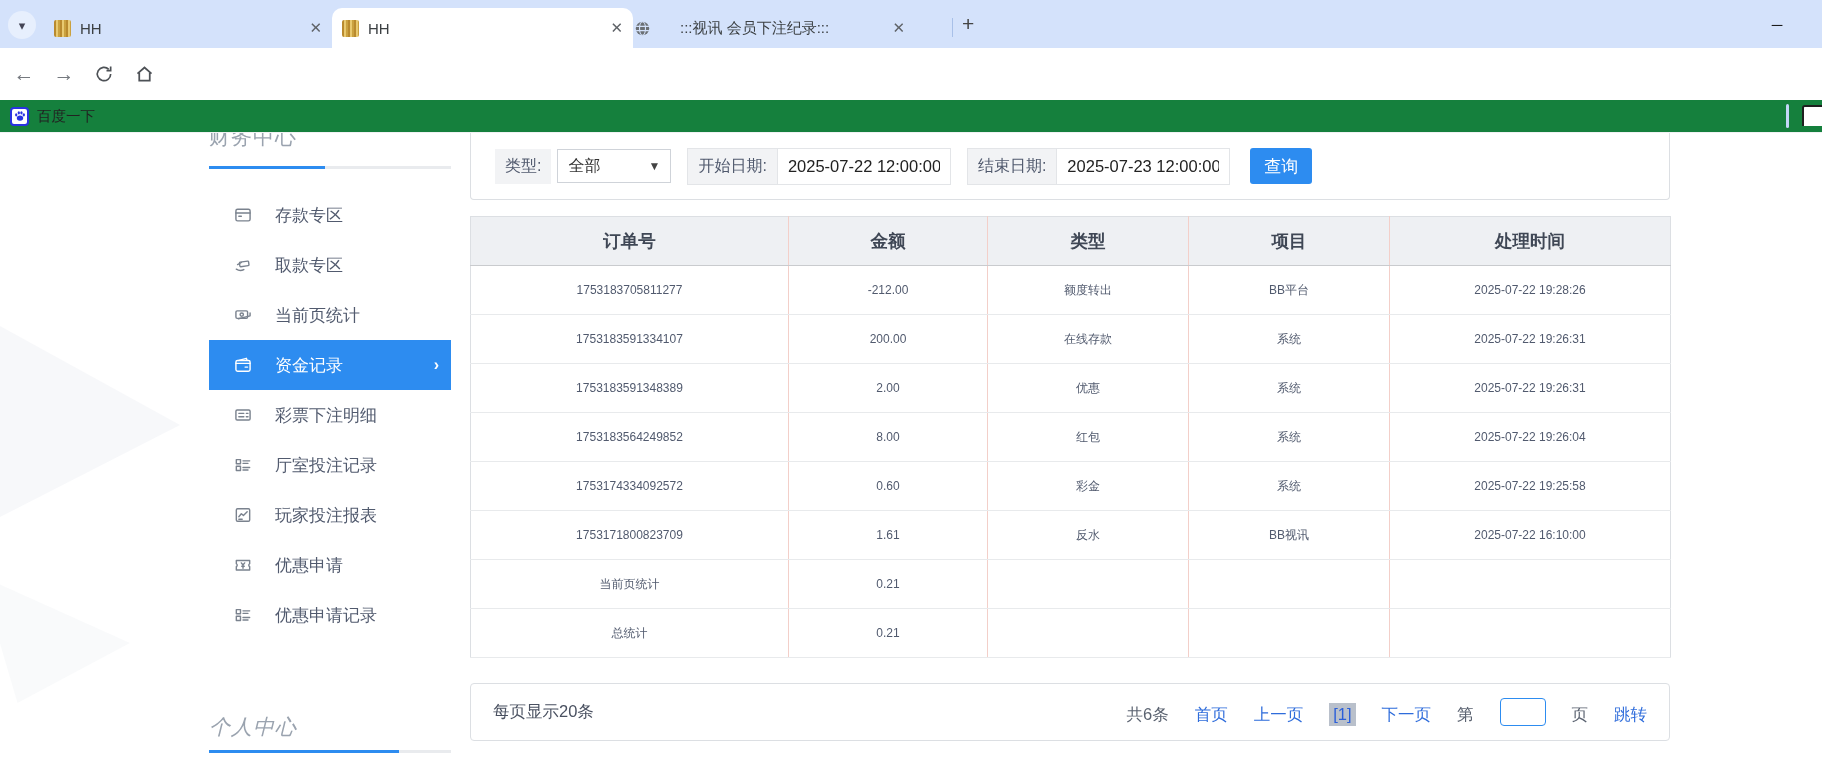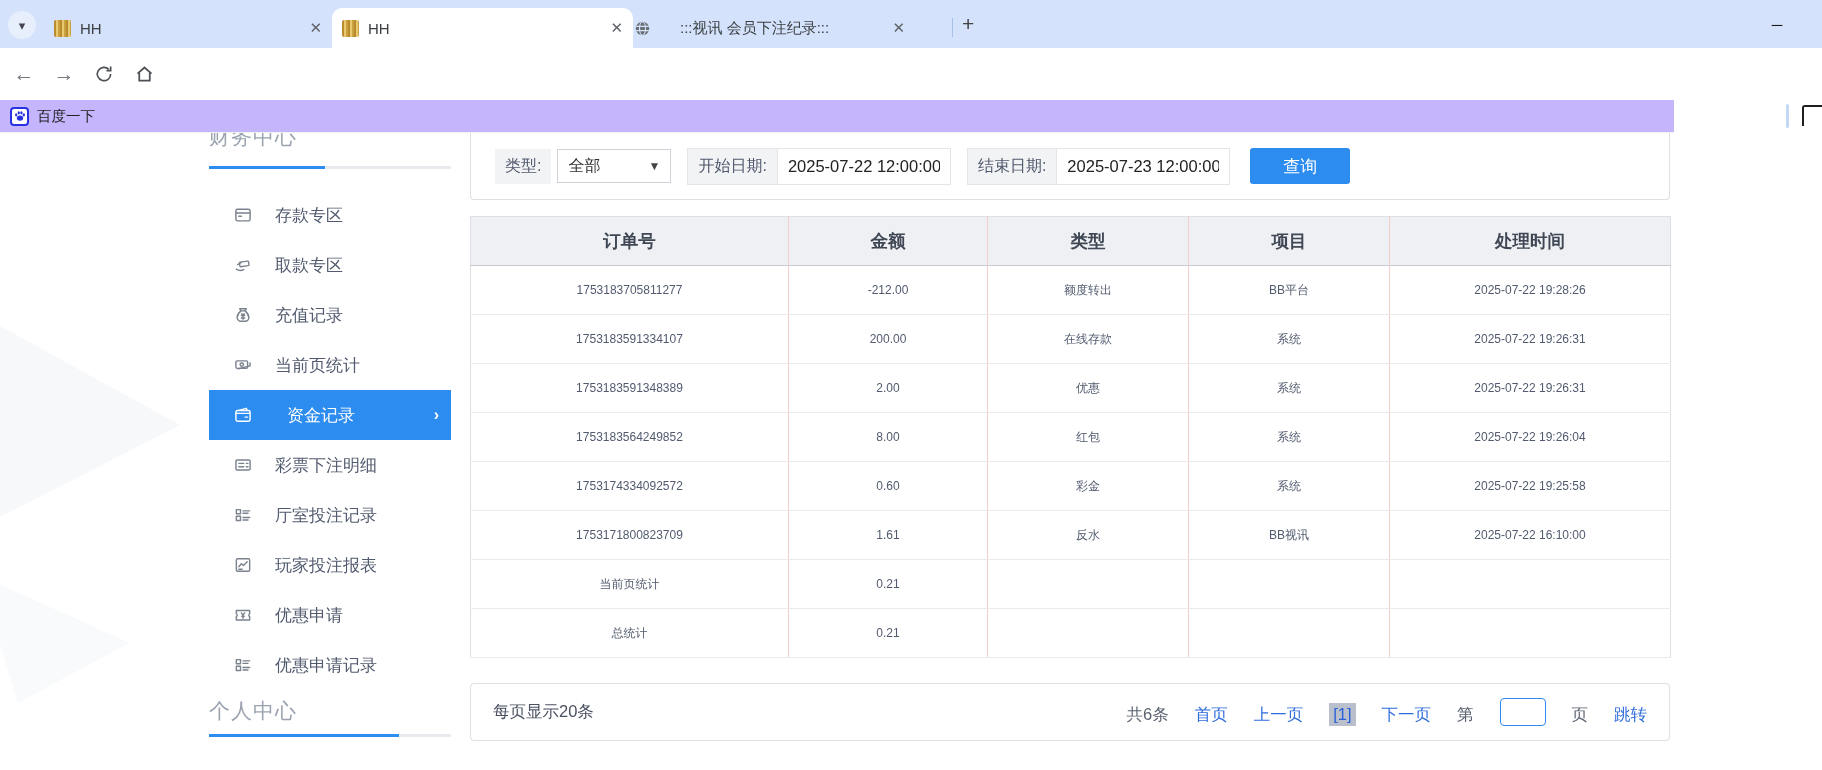--- a/index.html
+++ b/index.html
@@ -35,62 +35,62 @@
   .win-min{position:absolute;left:1762px;top:11px;width:30px;height:26px;display:flex;align-items:center;justify-content:center;color:#1b1b1b;font-size:15px;cursor:pointer;}
 
   #toolbar{position:absolute;left:0;top:48px;width:1822px;height:52px;background:#fff;}
   .navbtn{position:absolute;top:10px;width:32px;height:32px;display:flex;align-items:center;justify-content:center;
     font-size:21px;color:#75797f;cursor:pointer;}
   .omnibox{position:absolute;left:198px;top:55px;width:1352px;height:39px;border-radius:20px;background:var(--pill);
     display:flex;align-items:center;padding:0 16px;}
   .omnibox .url{font-size:17px;color:#202124;margin-left:12px;flex:1;white-space:nowrap;overflow:hidden;}
   .star{color:#444;font-size:19px;cursor:pointer;}
 
-  #bookmarksbar{position:absolute;left:0;top:100px;width:1674px;height:33px;background:#c4b5fd;border-bottom:1px solid #f0f1f3;}
+  #bookmarksbar{position:absolute;left:0;top:100px;width:1822px;height:33px;background:#15803d;border-bottom:1px solid #f0f1f3;}
   .bookmark{position:absolute;left:10px;top:3px;height:26px;display:flex;align-items:center;gap:8px;font-size:14.5px;color:#222;cursor:pointer;}
   .baidu-ic{width:19px;height:19px;border:2px solid #2932e1;border-radius:4px;display:flex;align-items:center;justify-content:center;background:#fff;}
   .bm-right-sep{position:absolute;left:1786px;top:4px;width:3px;height:24px;background:#c3d7f7;border-radius:2px;}
   .bm-folder{position:absolute;left:1802px;top:5px;width:26px;height:21px;border:2.5px solid #1f1f1f;border-radius:3px 6px 0 0;border-bottom:none;background:#fff;}
 
   
   #page{position:absolute;left:0;top:133px;width:1680px;height:637px;background:#fff;overflow:hidden;}
   .deco-tri{position:absolute;background:#f2f4f7;opacity:.65;}
   .tri1{left:-60px;top:160px;width:240px;height:240px;clip-path:polygon(0 0,100% 55%,12% 100%);}
   .tri2{left:-20px;top:420px;width:150px;height:150px;clip-path:polygon(0 15%,100% 60%,25% 100%);background:#f6f7f9;}
 
   
   #sidebar{position:absolute;left:209px;top:0;width:242px;height:637px;background:#fff;}
   .side-sec-top{height:22px;overflow:hidden;position:relative;}
   .side-sec-top span{position:absolute;left:0;top:-10px;font-size:21px;color:#9aa3af;letter-spacing:1px;}
   .side-rule{position:relative;height:3px;margin-top:11px;background:#e9ebee;}
   .side-rule i{position:absolute;left:0;top:0;height:3px;background:var(--accent);display:block;}
   #side-items{position:absolute;left:0;top:57px;width:242px;}
   .side-item{height:50px;display:flex;align-items:center;padding-left:24px;font-size:17px;color:#515a6e;cursor:pointer;position:relative;}
   .side-item svg{width:20px;height:20px;margin-right:22px;stroke:#7a828e;fill:none;stroke-width:1.7;}
-  .side-item.active{background:var(--accent);color:#fff;gap:12px;}
+  .side-item.active{background:var(--accent);color:#fff;}
   .side-item.active svg{stroke:#fff;}
   .side-item .chev{position:absolute;right:12px;font-size:16px;color:#fff;font-weight:bold;}
-  .side-sec-bottom{position:absolute;left:0;top:564px;width:242px;}
+  .side-sec-bottom{position:absolute;left:0;top:580px;width:242px;font-style:italic;}
   .side-sec-bottom .lbl{font-size:21px;color:#9aa3af;letter-spacing:1px;}
   .side-sec-bottom .side-rule{margin-top:9px;}
 
   
   #main{position:absolute;left:470px;top:0;width:1200px;height:637px;}
   #filter-panel{position:absolute;left:0;top:0;width:1200px;height:67px;
     border:1px solid var(--panel-border);border-top:none;border-radius:0 0 4px 4px;
     display:flex;align-items:center;padding-left:24px;}
   .f-label{background:#f2f3f5;color:#515a6e;font-size:16px;padding:7px 10px;white-space:nowrap;}
   .f-select{width:114px;height:34px;border:1px solid #cfd3d9;background:#fff;margin-left:6px;
     display:flex;align-items:center;justify-content:space-between;padding:0 10px;font-size:16px;color:#333;cursor:pointer;}
   .f-select .car{font-size:12px;color:#444;}
   .f-group{display:flex;align-items:center;margin-left:16px;border:1px solid #e3e5e8;}
   .f-group .f-label{border-right:1px solid #e3e5e8;}
   .f-input{width:172px;height:34px;border:none;background:#fff;font-size:16.5px;color:#222;
     padding:0 10px;font-family:"Liberation Sans","DejaVu Sans",sans-serif;}
-  .btn-search{margin-left:20px;height:36px;padding:0 33px;background:var(--accent);color:#fff;border:none;
+  .btn-search{margin-left:20px;height:36px;padding:0 14px;background:var(--accent);color:#fff;border:none;
     font-size:17px;border-radius:3px;cursor:pointer;font-family:inherit;}
 
   
   #table-panel{position:absolute;left:0;top:83px;width:1200px;}
   table{border-collapse:collapse;width:1200px;table-layout:fixed;}
   th,td{text-align:center;overflow:hidden;white-space:nowrap;}
   thead th{height:49px;background:var(--thead-bg);color:#3f4755;font-size:17.5px;font-weight:bold;
     border-bottom:1px solid #c9cbce;margin-top:41px;}
   tbody td{height:49px;font-size:12px;color:#515a6e;background:#fff;border-bottom:1px solid var(--row-border);}
   table,thead th{border-top:1px solid var(--panel-border);}
@@ -208,28 +208,20 @@
           </svg>
           <span>存款专区</span>
         </div>
         <div class="side-item">
           <svg viewBox="0 0 24 24" stroke-linecap="round" stroke-linejoin="round">
             <path d="M4 17c3 2 6 2 9 .5"></path>
             <rect x="8" y="8" width="11" height="5.5" rx="1" transform="rotate(-8 13 11)"></rect>
             <path d="M5.5 11.5 10 9"></path>
           </svg>
           <span>取款专区</span>
-        </div>
-        <div class="side-item">
-          <svg viewBox="0 0 24 24" stroke-linecap="round" stroke-linejoin="round">
-            <path d="M9.5 7 8 4.5h8L14.5 7"></path>
-            <path d="M9.5 7h5c3 2.5 4.5 5 4.5 8a4.5 4.5 0 0 1-4.5 4.5h-5A4.5 4.5 0 0 1 5 15c0-3 1.5-5.5 4.5-8z"></path>
-            <path d="M10 12.5h4M10 15.5h4M12 12.5v4.5M10.5 10.5l1.5 2 1.5-2"></path>
-          </svg>
-          <span>充值记录</span>
         </div>
         <div class="side-item">
           <svg viewBox="0 0 24 24" stroke-linecap="round" stroke-linejoin="round">
             <rect x="3.5" y="7" width="14" height="9" rx="1.5"></rect>
             <path d="M6.5 16.5 20.5 13V9.5"></path>
             <circle cx="10.5" cy="11.5" r="2"></circle>
           </svg>
           <span>当前页统计</span>
         </div>
         <div class="side-item active">

